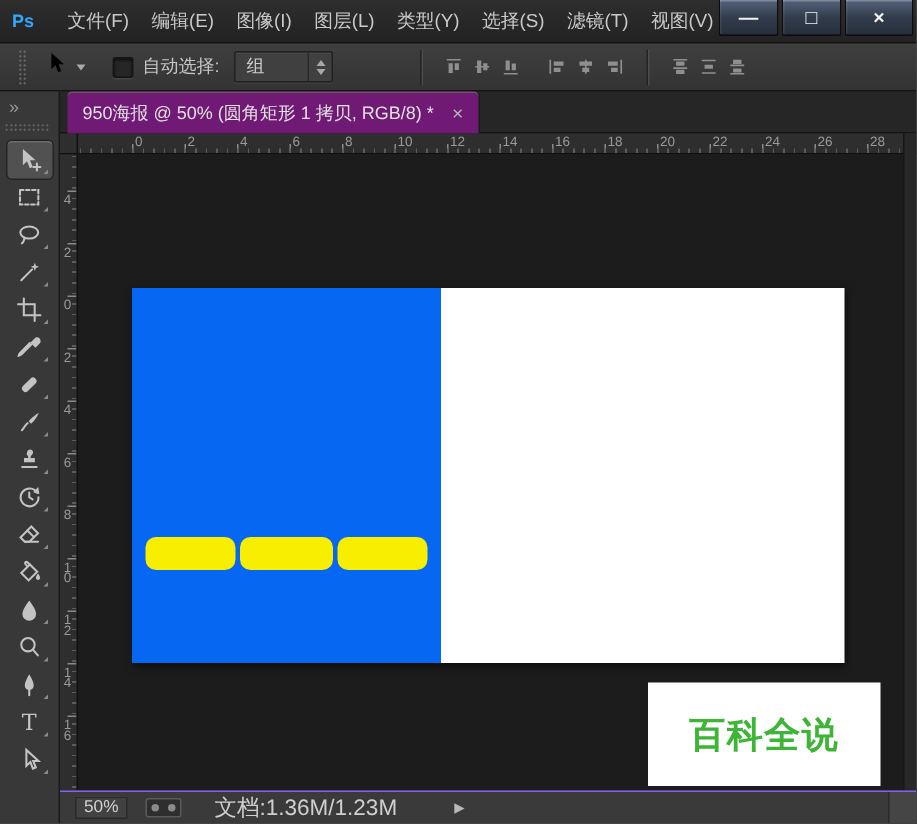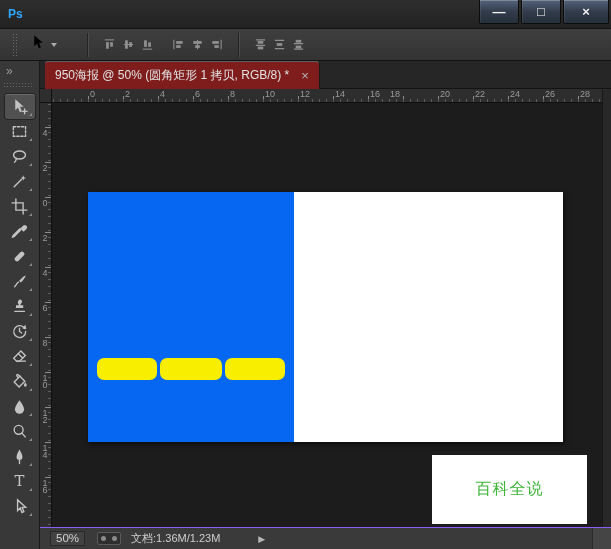--- a/index.html
+++ b/index.html
@@ -46,21 +46,21 @@
   .sep{width:1px;height:24px;background:#242424;box-shadow:1px 0 0 #4c4c4c;margin:0 12px;}
   .alignico{margin:0 3px;display:flex;}
   .alignico svg path{stroke:#8f8f8f;fill:none;stroke-width:1.2;}
   .alignico svg path.bar{stroke-width:3;}
   .aligngap{width:12px;}
 
   
   .tabbar{position:absolute;left:40px;top:61px;right:0;height:28px;background:#262626;
           border-bottom:1px solid #141414;box-sizing:border-box;}
   .tab{position:absolute;left:5px;top:0;height:28px;display:flex;align-items:center;
-       background:#7f1d1d;border-radius:3px 3px 0 0;padding:0 10px;
+       background:#701a75;border-radius:3px 3px 0 0;padding:0 10px;
        box-shadow:inset 0 1px 0 #5f5f5f,1px 0 0 #1a1a1a;}
   .tab-title{font-size:12px;color:#e2e2e2;}
   .tab-close{margin-left:12px;color:#b5b5b5;font-size:13px;line-height:1;}
 
   
   .toolpanel{position:absolute;left:0;top:61px;bottom:0;width:40px;background:#383838;
              border-right:1px solid #1a1a1a;box-sizing:border-box;}
   .panel-expand{position:absolute;left:6px;top:3px;color:#9a9a9a;font-size:12px;}
   .panel-grip{position:absolute;left:3px;top:21px;width:30px;height:6px;
               background-image:radial-gradient(#646464 30%,transparent 34%);background-size:3px 3px;}
@@ -94,60 +94,82 @@
   .canvas{position:absolute;left:52px;top:103px;right:9px;bottom:22px;background:#1c1c1c;overflow:hidden;}
   .vscroll{position:absolute;right:0;top:89px;width:9px;bottom:22px;background:#282828;
            border-left:1px solid #171717;box-sizing:border-box;}
   .doc{position:absolute;left:36px;top:89px;width:475px;height:250px;background:#fff;
        box-shadow:1px 2px 5px rgba(0,0,0,.65);}
   .blue-layer{position:absolute;left:0;top:0;width:206px;height:250px;}
   .btn-row{position:absolute;left:9px;top:166px;display:flex;gap:3px;}
   .ybtn{width:60px;height:22px;border-radius:7px;}
   .watermark{position:absolute;left:380px;top:352px;width:155px;height:69px;background:#fff;
              display:flex;flex-direction:column;align-items:center;justify-content:center;gap:3px;}
-  .wm-title{font-size:16px;font-weight:normal;letter-spacing:1px;}
+  .wm-title{font-size:24px;font-weight:bold;letter-spacing:1px;}
   .wm-sub{font-size:13.5px;color:#a6a6a6;letter-spacing:1px;}
 
   
   .statusbar{position:absolute;left:40px;right:0;bottom:0;height:22px;background:#3a3a3a;
              border-top:1px solid #8b5cf6;box-sizing:border-box;display:flex;align-items:center;padding-left:10px;}
   .zoom-field{font-size:11.5px;color:#d2d2d2;background:#424242;
               box-shadow:inset 0 0 0 1px #292929;padding:1px 6px 2px;}
   .status-icon{margin-left:12px;width:22px;height:11px;background:#2e2e2e;border:1px solid #5a5a5a;
                border-radius:2px;position:relative;}
   .status-icon::before,.status-icon::after{content:"";position:absolute;top:2.5px;width:5px;height:5px;
                border-radius:50%;background:#8a8a8a;}
   .status-icon::before{left:3px;} .status-icon::after{right:3px;}
-  .doc-info{margin-left:10px;font-size:11px;color:#cfcfcf;}
+  .doc-info{margin-left:22px;font-size:15px;color:#cfcfcf;}
   .status-expand{margin-left:38px;color:#b8b8b8;font-size:9px;}
   .corner-grip{position:absolute;right:0;bottom:0;width:18px;height:21px;background:#454545;
                border-left:1px solid #2a2a2a;}
 </style>
 </head>
 <body>
 
 <div class="window">
 
   <div class="titlebar">
     <div class="ps-logo">Ps</div>
+    <div class="menus">
+        <span class="menu-item">文件(F)</span>
+        <span class="menu-item">编辑(E)</span>
+        <span class="menu-item">图像(I)</span>
+        <span class="menu-item">图层(L)</span>
+        <span class="menu-item">类型(Y)</span>
+        <span class="menu-item">选择(S)</span>
+        <span class="menu-item">滤镜(T)</span>
+        <span class="menu-item">视图(V)</span>
+        <span class="menu-item">窗口(W)</span>
+      </div>
     <div class="win-controls">
         <div class="winbtn">—</div>
         <div class="winbtn">□</div>
         <div class="winbtn close">×</div>
       </div>
   </div>
 
   <div class="optionsbar">
     <div class="grip-v"></div>
     <div class="preset">
       <span><svg viewBox="0 0 16 16" width="17" height="17">
             <path class="f" d="M4 1.2 4 11.5 6.6 9 8.3 13.3 10.2 12.5 8.5 8.3 12 8.3 Z"></path>
             <path d="M10.6 12.6h4.4M12.8 10.4v4.4" stroke-width="1.1"></path>
           </svg></span>
       <span class="caret"></span>
+    </div>
+    <div class="opt-group mr24">
+      <span class="cb"></span>
+      <span class="opt-label">自动选择:</span>
+      <div class="dropdown">
+        <span class="dd-label">组</span>
+        <span class="dd-stepper">
+          <i class="tri-up"></i>
+            <i class="tri-down"></i>
+        </span>
+      </div>
     </div>
     <div class="sep"></div>
     <div class="opt-group" id="align1">
         <span class="alignico">
           <svg viewBox="0 0 14 14" width="13" height="13">
             <path d="M2 2h10"></path>
             <path class="bar" d="M4.8 4.5v7"></path>
             <path class="bar" d="M9.2 4.5v4.8"></path>
           </svg>
         </span>
@@ -345,21 +367,21 @@
       <span class="hlab" style="left: 178px;">8</span>
       <span class="htick" style="left: 211px;"></span>
       <span class="hlab" style="left: 213px;">10</span>
       <span class="htick" style="left: 246px;"></span>
       <span class="hlab" style="left: 248px;">12</span>
       <span class="htick" style="left: 281px;"></span>
       <span class="hlab" style="left: 283px;">14</span>
       <span class="htick" style="left: 316px;"></span>
       <span class="hlab" style="left: 318px;">16</span>
       <span class="htick" style="left: 351px;"></span>
-      <span class="hlab" style="left: 338px;">18</span>
+      <span class="hlab" style="left: 353px;">18</span>
       <span class="htick" style="left: 386px;"></span>
       <span class="hlab" style="left: 388px;">20</span>
       <span class="htick" style="left: 421px;"></span>
       <span class="hlab" style="left: 423px;">22</span>
       <span class="htick" style="left: 456px;"></span>
       <span class="hlab" style="left: 458px;">24</span>
       <span class="htick" style="left: 491px;"></span>
       <span class="hlab" style="left: 493px;">26</span>
       <span class="htick" style="left: 526px;"></span>
       <span class="hlab" style="left: 528px;">28</span>

